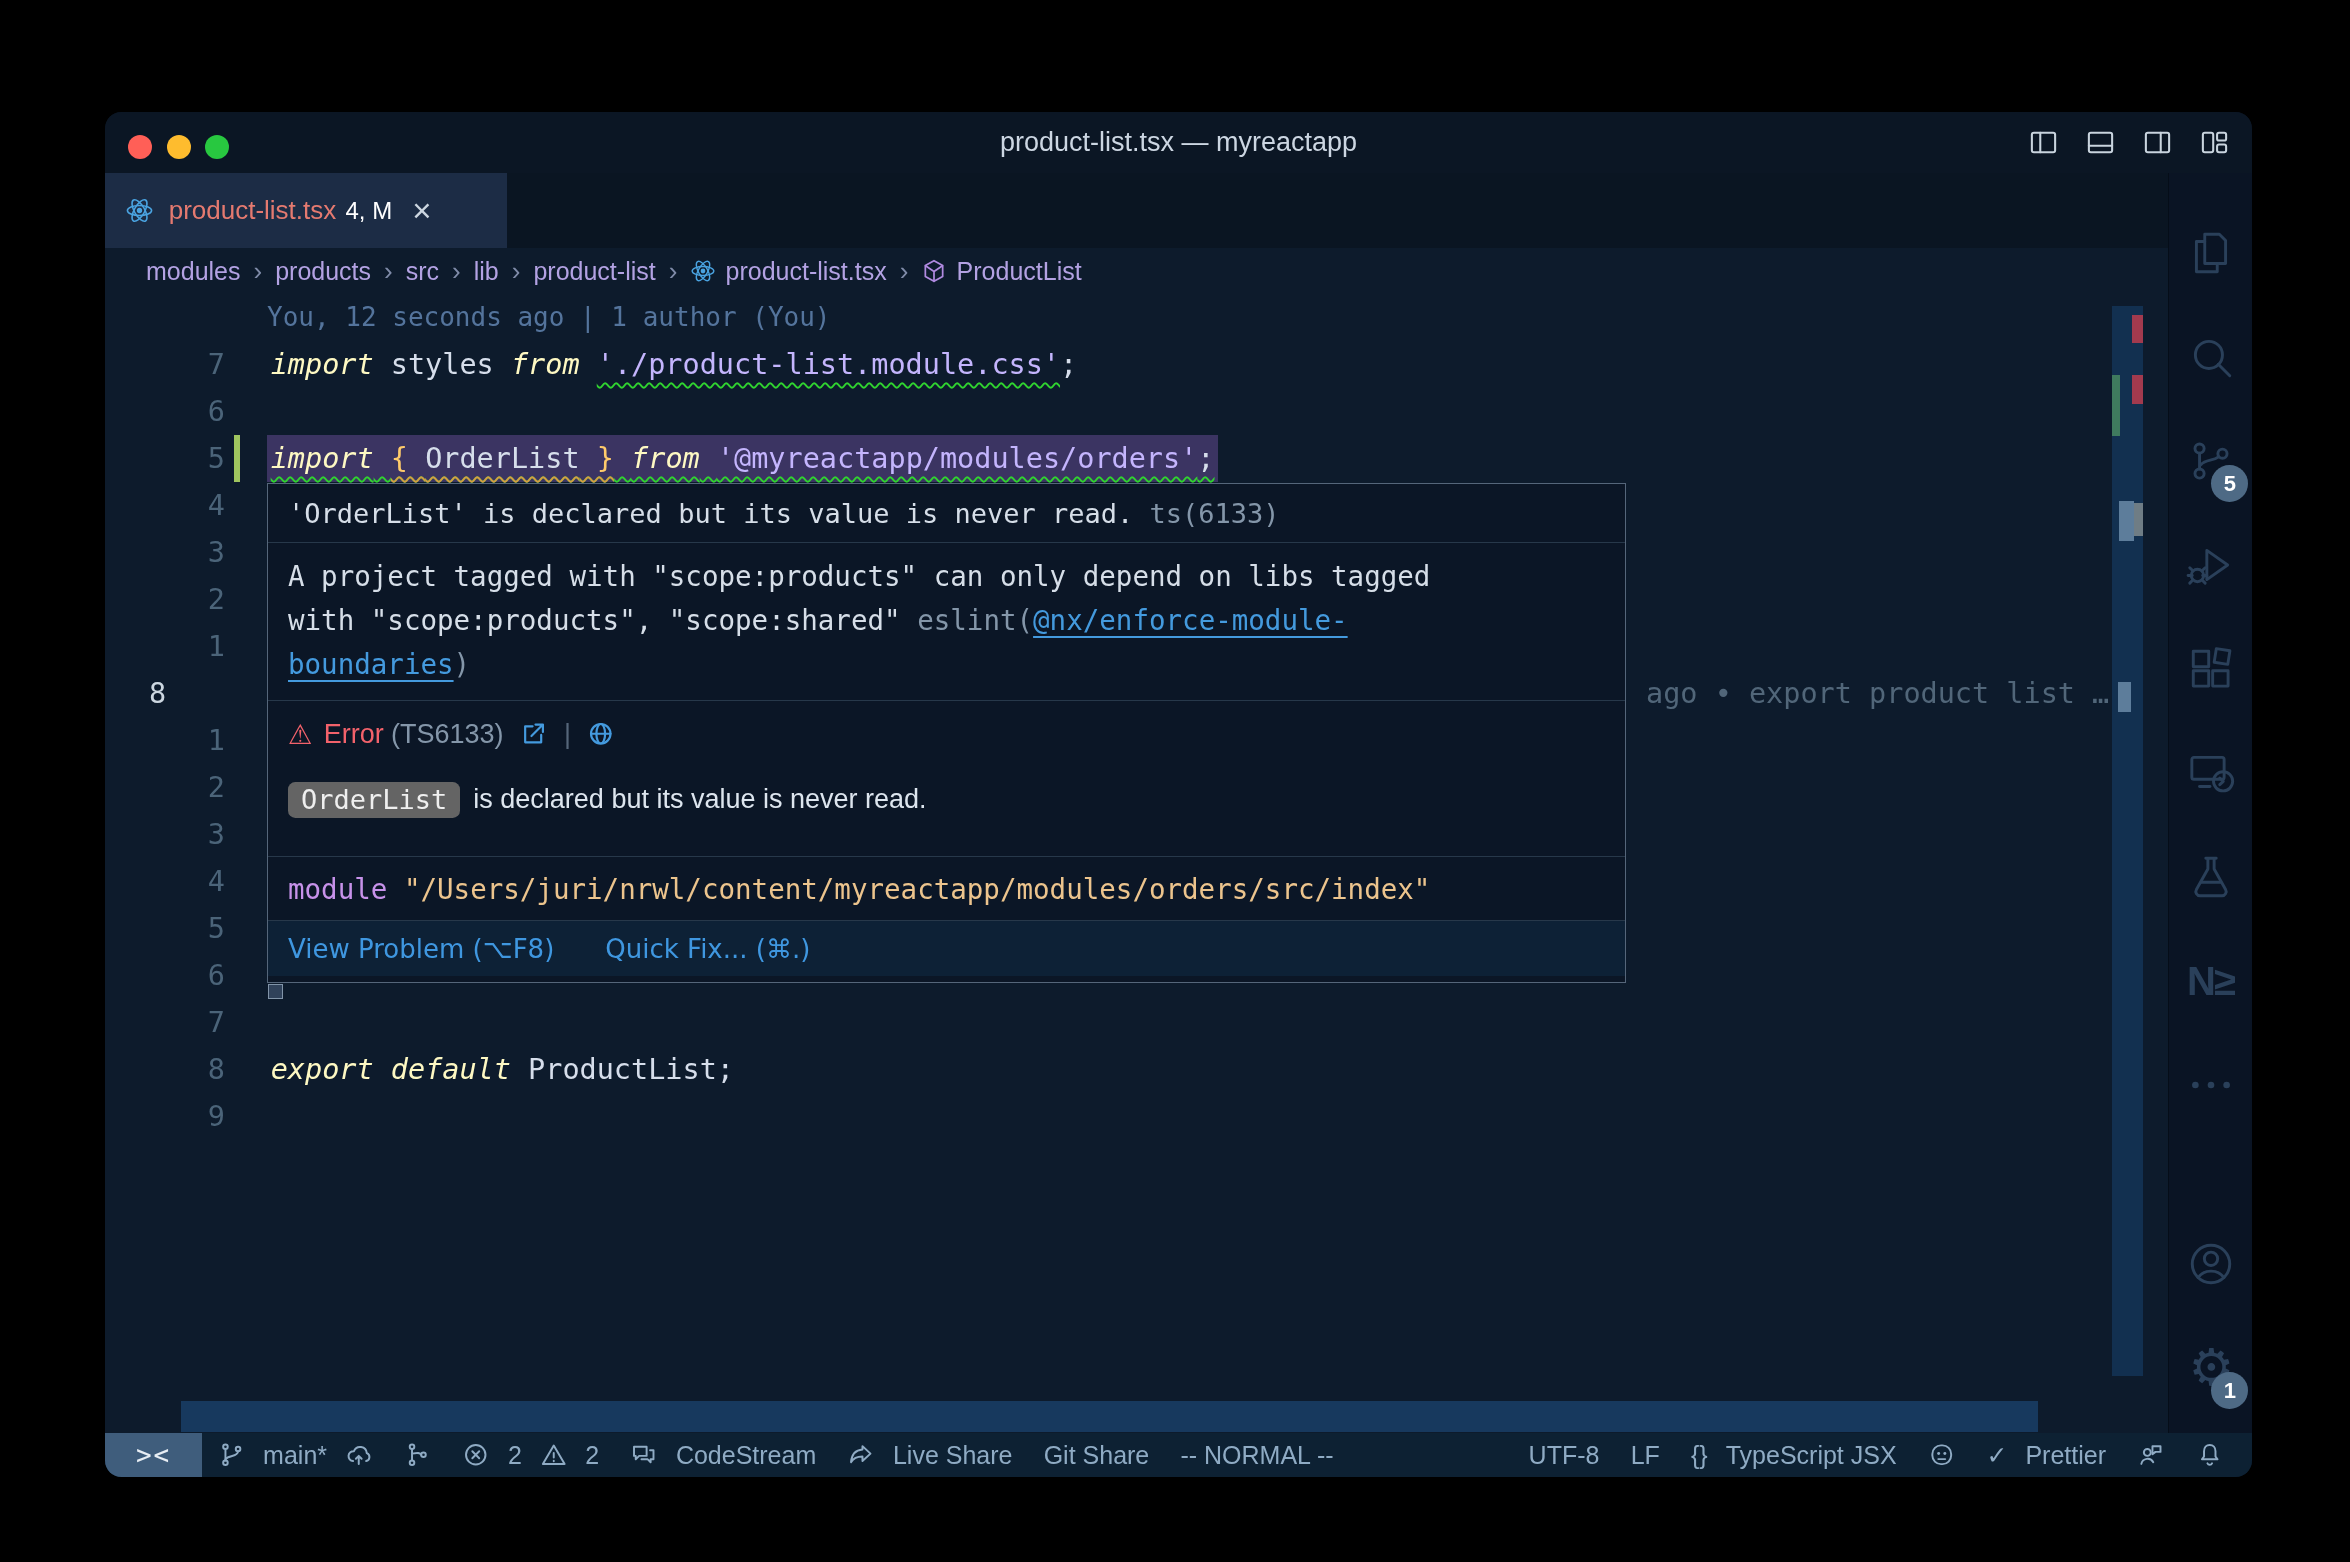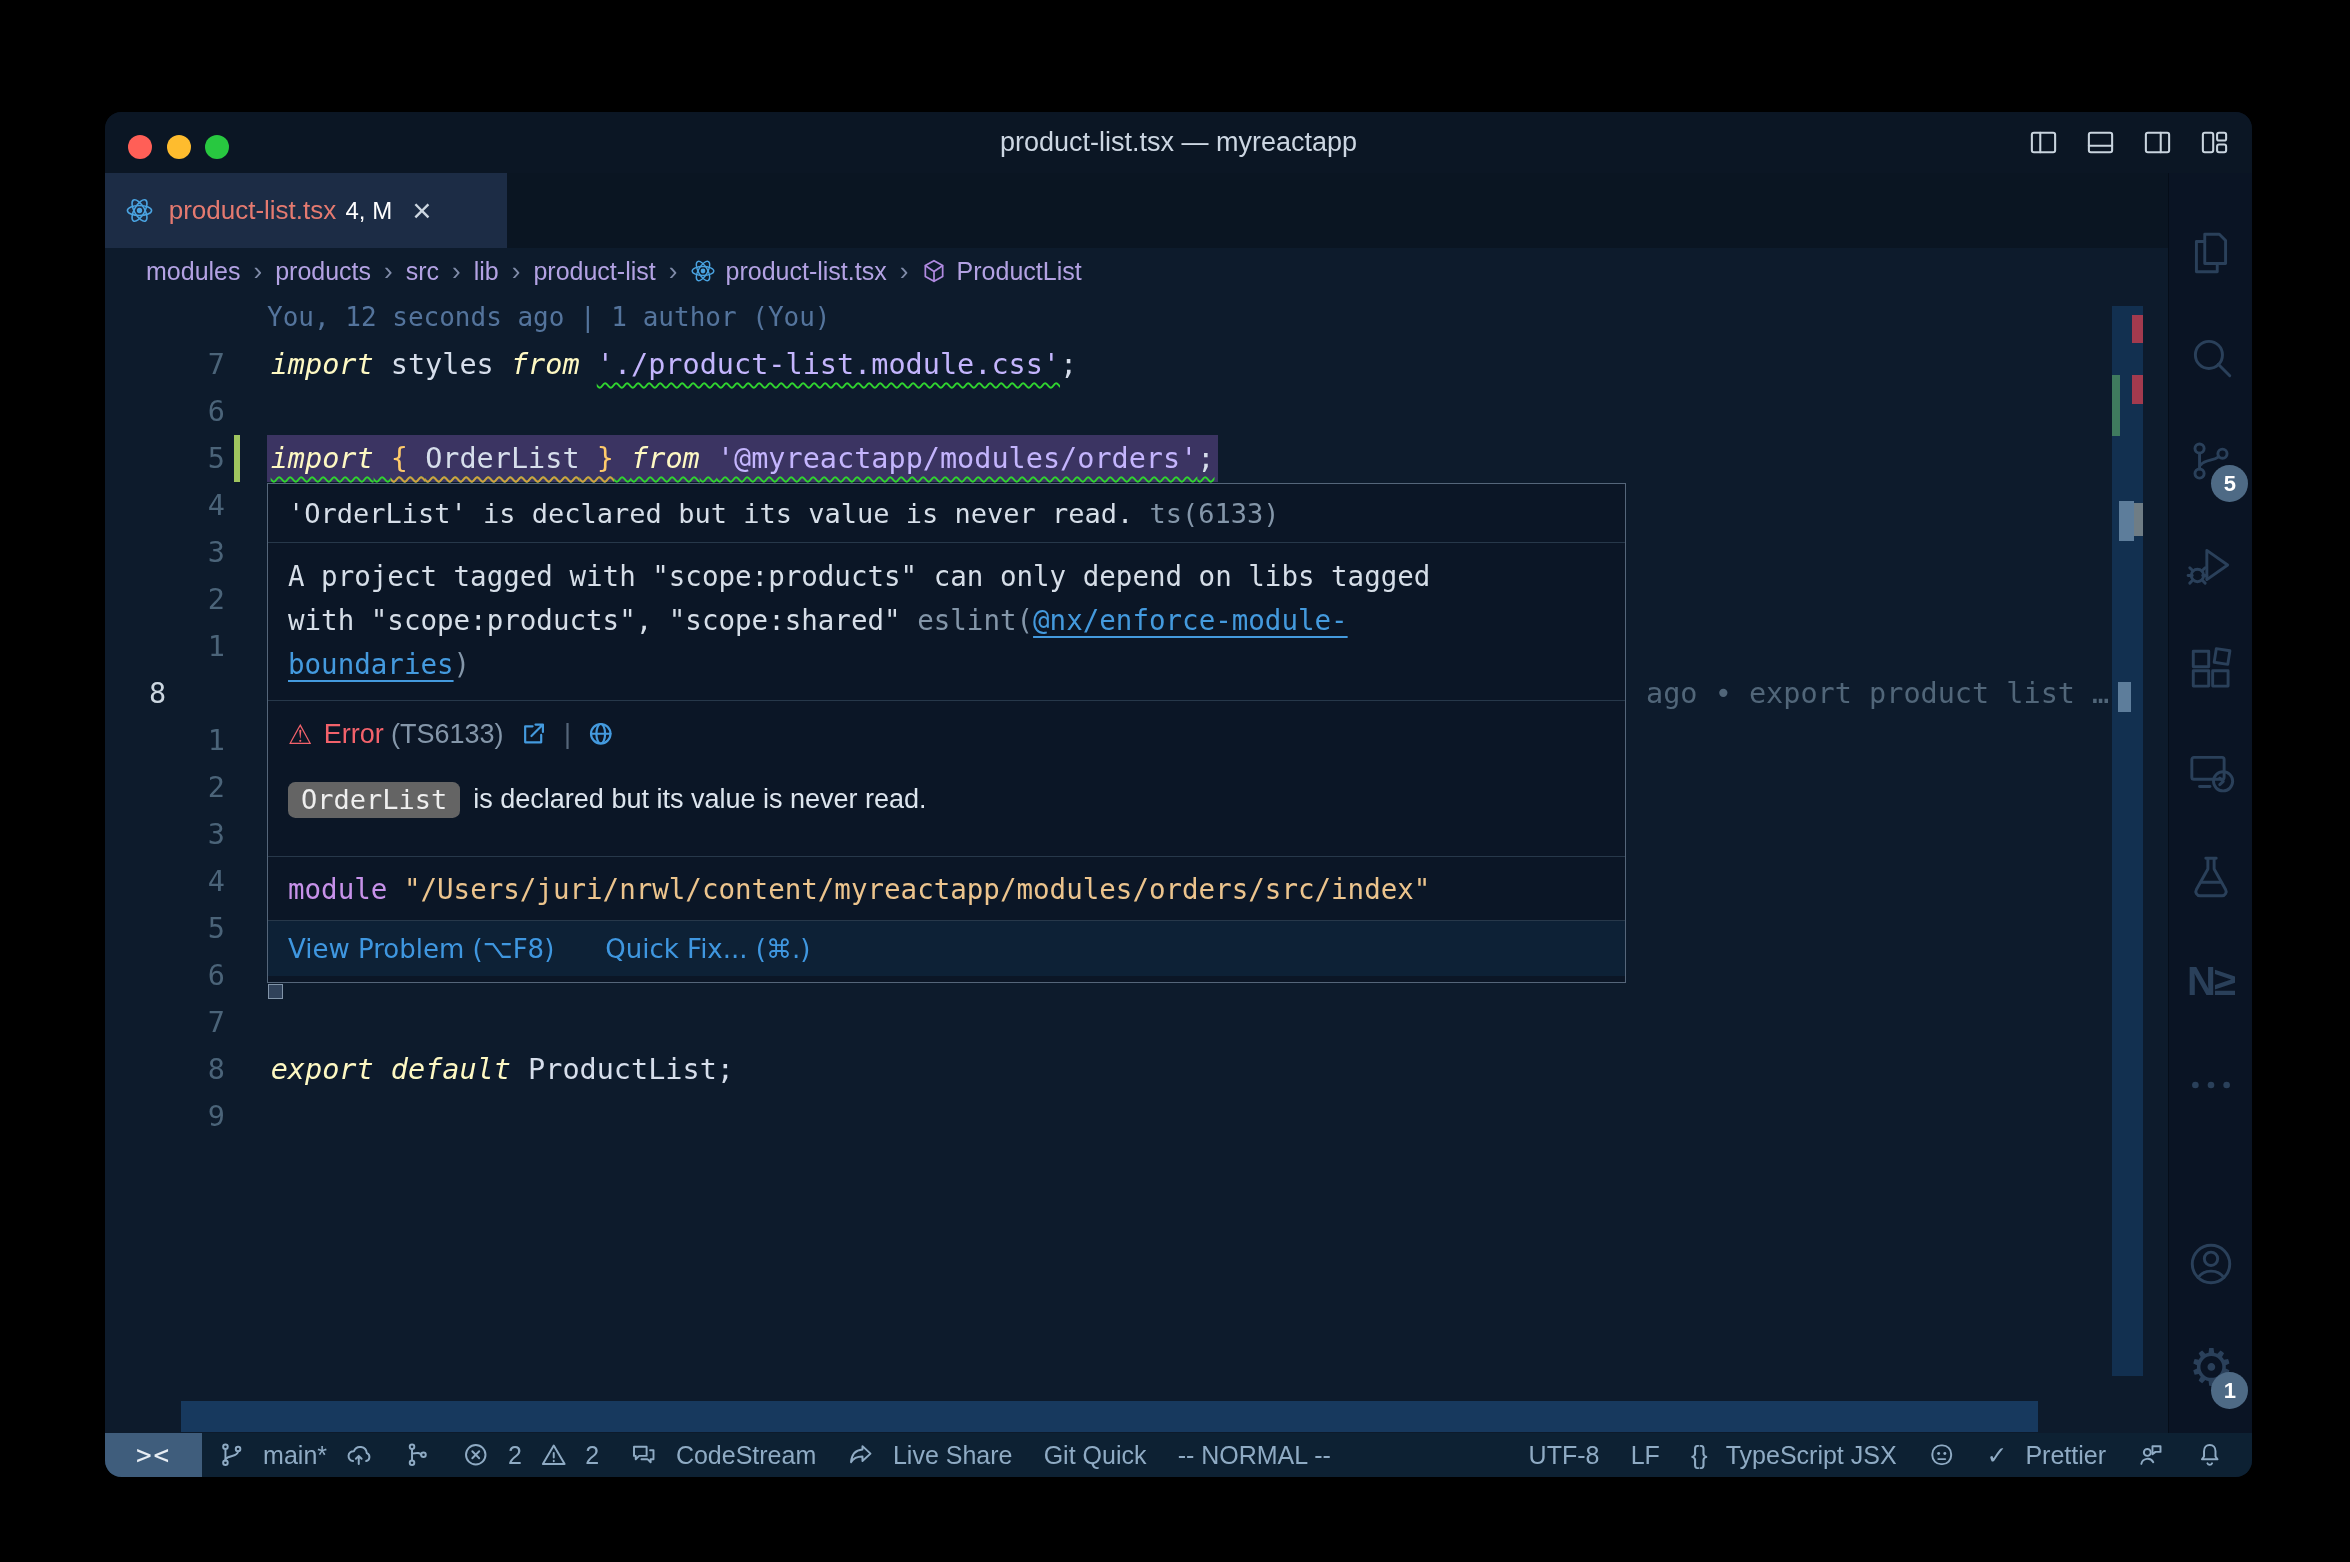--- a/index.html
+++ b/index.html
@@ -472,21 +472,21 @@
         </div>
         <div class="sb-item">
           <span class="icon">
             <svg viewBox="0 0 24 24" fill="none" stroke="currentColor" stroke-width="1.7" stroke-linecap="round" stroke-linejoin="round">
               <path d="M13.5 4.5L20.5 11l-7 6.5v-4c-5 0-8 1.5-10 5 .5-6 3.5-10.5 10-11z"></path>
             </svg>
           </span>
           <span>Live Share</span>
         </div>
         <div class="sb-item">
-          <span>Git Quick</span>
+          <span>Git Share</span>
         </div>
         <div class="sb-item">
           <span>-- NORMAL --</span>
         </div>
       </div>
     <div class="sb-group right">
         <div class="sb-item">
           <span>UTF-8</span>
         </div>
         <div class="sb-item">

